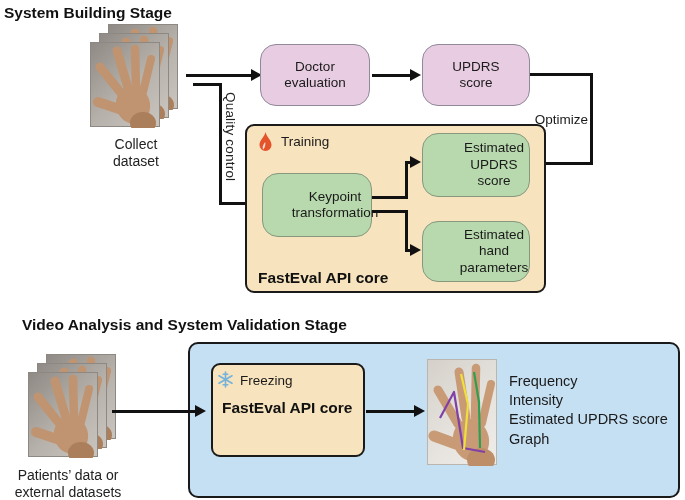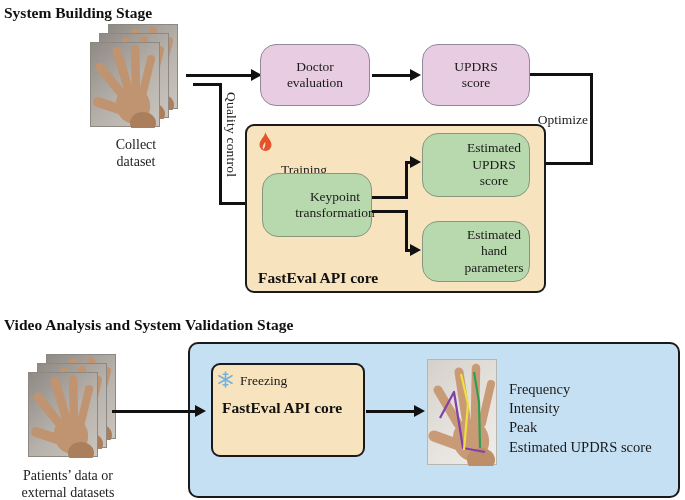--- a/index.html
+++ b/index.html
@@ -1,18 +1,18 @@
 <!DOCTYPE html>
 <html style="--pink_box: #e8cce2; --pink_border: #90899a; --green_box: #b7d9ad; --green_border: #87987f; --tan_box: #f7e3bd; --blue_box: #c6e0f3; --panel_border: #1a1a1a; --line: #111111; --flame: #e4532a; --snowflake: #74b2dc; --overlay_yellow: #f0e03a; --overlay_green: #2f9e52; --overlay_purple: #8040a8;"><head>
 <meta charset="utf-8">
 <style>
   html,body{margin:0;padding:0;background:#ffffff;}
   .canvas{
     position:relative;width:685px;height:500px;background:#ffffff;
-    font-family:Liberation Serif, serif;color:#1a1a1a;overflow:hidden;
+    font-family:Liberation Sans, sans-serif;color:#1a1a1a;overflow:hidden;
   }
   .stage-title{position:absolute;font-weight:bold;font-size:15.5px;color:#111;white-space:nowrap;}
   .caption{position:absolute;text-align:center;font-size:14px;line-height:17px;white-space:pre-line;color:#222;}
   .vlabel{position:absolute;writing-mode:vertical-rl;font-size:13.5px;color:#222;letter-spacing:.2px;}
   .small-label{position:absolute;font-size:13.5px;color:#1a1a1a;white-space:nowrap;}
   .bold16{position:absolute;font-weight:bold;font-size:15.5px;color:#111;white-space:nowrap;}
   .box{
     position:absolute;display:flex;align-items:center;justify-content:center;
     text-align:center;font-size:13.5px;line-height:16.5px;white-space:pre-line;
     border-radius:16px;box-sizing:border-box;
@@ -117,21 +117,21 @@
   <div class="line" style="left:590px;top:73px;width:3px;height:91px;"></div>
   <div class="line" style="left:545px;top:162px;width:48px;height:3px;"></div>
   <div class="arr-l" style="left:534px;top:157px;"></div>
   <div class="small-label" style="left:520px;top:92px;width:68px;text-align:right;margin-top:20px;">Optimize</div>
 
   <div class="panel tan" style="left:245px;top:124px;width:301px;height:169px;"></div>
   <svg class="icon" style="left:257px;top:131px;" width="17" height="21" viewBox="0 0 17 21">
     <path d="M8.5 1 C9.5 6 14.5 9 14.5 14 A6 6 0 0 1 2.5 14 C2.5 9 7.5 6 8.5 1 Z" style="fill:var(--flame,#e4532a)"></path>
     <path d="M6.2 18.5 C4.8 15.5 6.8 13 8.2 11 C8.8 13.8 8 16.5 6.2 18.5 Z" fill="#ffffff" opacity="0.8"></path>
   </svg>
-  <div class="small-label" style="left:281px;top:134px;margin-top:28px;">Training</div>
+  <div class="small-label" style="left:281px;top:134px;">Training</div>
 
   <div class="box green" style="left:262px;top:173px;width:110px;height:64px;">Keypoint
 transformation</div>
   <div class="box green" style="left:422px;top:133px;width:108px;height:64px;">Estimated
 UPDRS
 score</div>
   <div class="box green" style="left:422px;top:221px;width:108px;height:61px;">Estimated
 hand
 parameters</div>
   <div class="bold16" style="left:258px;top:269px;">FastEval API core</div>
@@ -139,21 +139,21 @@
   <div class="line" style="left:372px;top:196px;width:36px;height:3px;"></div>
   <div class="line" style="left:405px;top:161px;width:3px;height:38px;"></div>
   <div class="line" style="left:405px;top:161px;width:6px;height:3px;"></div>
   <div class="arr-r" style="left:410px;top:156px;"></div>
 
   <div class="line" style="left:372px;top:210px;width:36px;height:3px;"></div>
   <div class="line" style="left:405px;top:210px;width:3px;height:42px;"></div>
   <div class="line" style="left:405px;top:249px;width:6px;height:3px;"></div>
   <div class="arr-r" style="left:410px;top:244px;"></div>
 
-  <div class="stage-title" style="left:4px;top:316px;text-align:center;">Video Analysis and System Validation Stage</div>
+  <div class="stage-title" style="left:22px;top:316px;text-align:center;">Video Analysis and System Validation Stage</div>
 
   <div class="photo" style="left:46px;top:354px;">
       <svg width="70" height="85">
         <use href="#handA"></use>
       </svg>
     </div>
   <div class="photo" style="left:37px;top:363px;">
       <svg width="70" height="85">
         <use href="#handA"></use>
       </svg>
@@ -188,21 +188,21 @@
 
   <div class="line" style="left:366px;top:410px;width:49px;height:3px;"></div>
   <div class="arr-r" style="left:414px;top:405px;"></div>
 
   <div class="photo-big" style="left:427px;top:359px;">
     <svg width="70" height="106" style="position:absolute;left:0;top:0;">
         <use href="#handB"></use>
       </svg>
   </div>
 
-  <div class="outputs" style="left:509px;top:372px;margin-top:8px;">
+  <div class="outputs" style="left:509px;top:372px;">
     <div>Frequency</div>
     <div>Intensity</div>
-    <div>Peak</div>
     <div>Estimated UPDRS score</div>
+    <div>Graph</div>
   </div>
 
 
 </div>
 
 </body></html>

